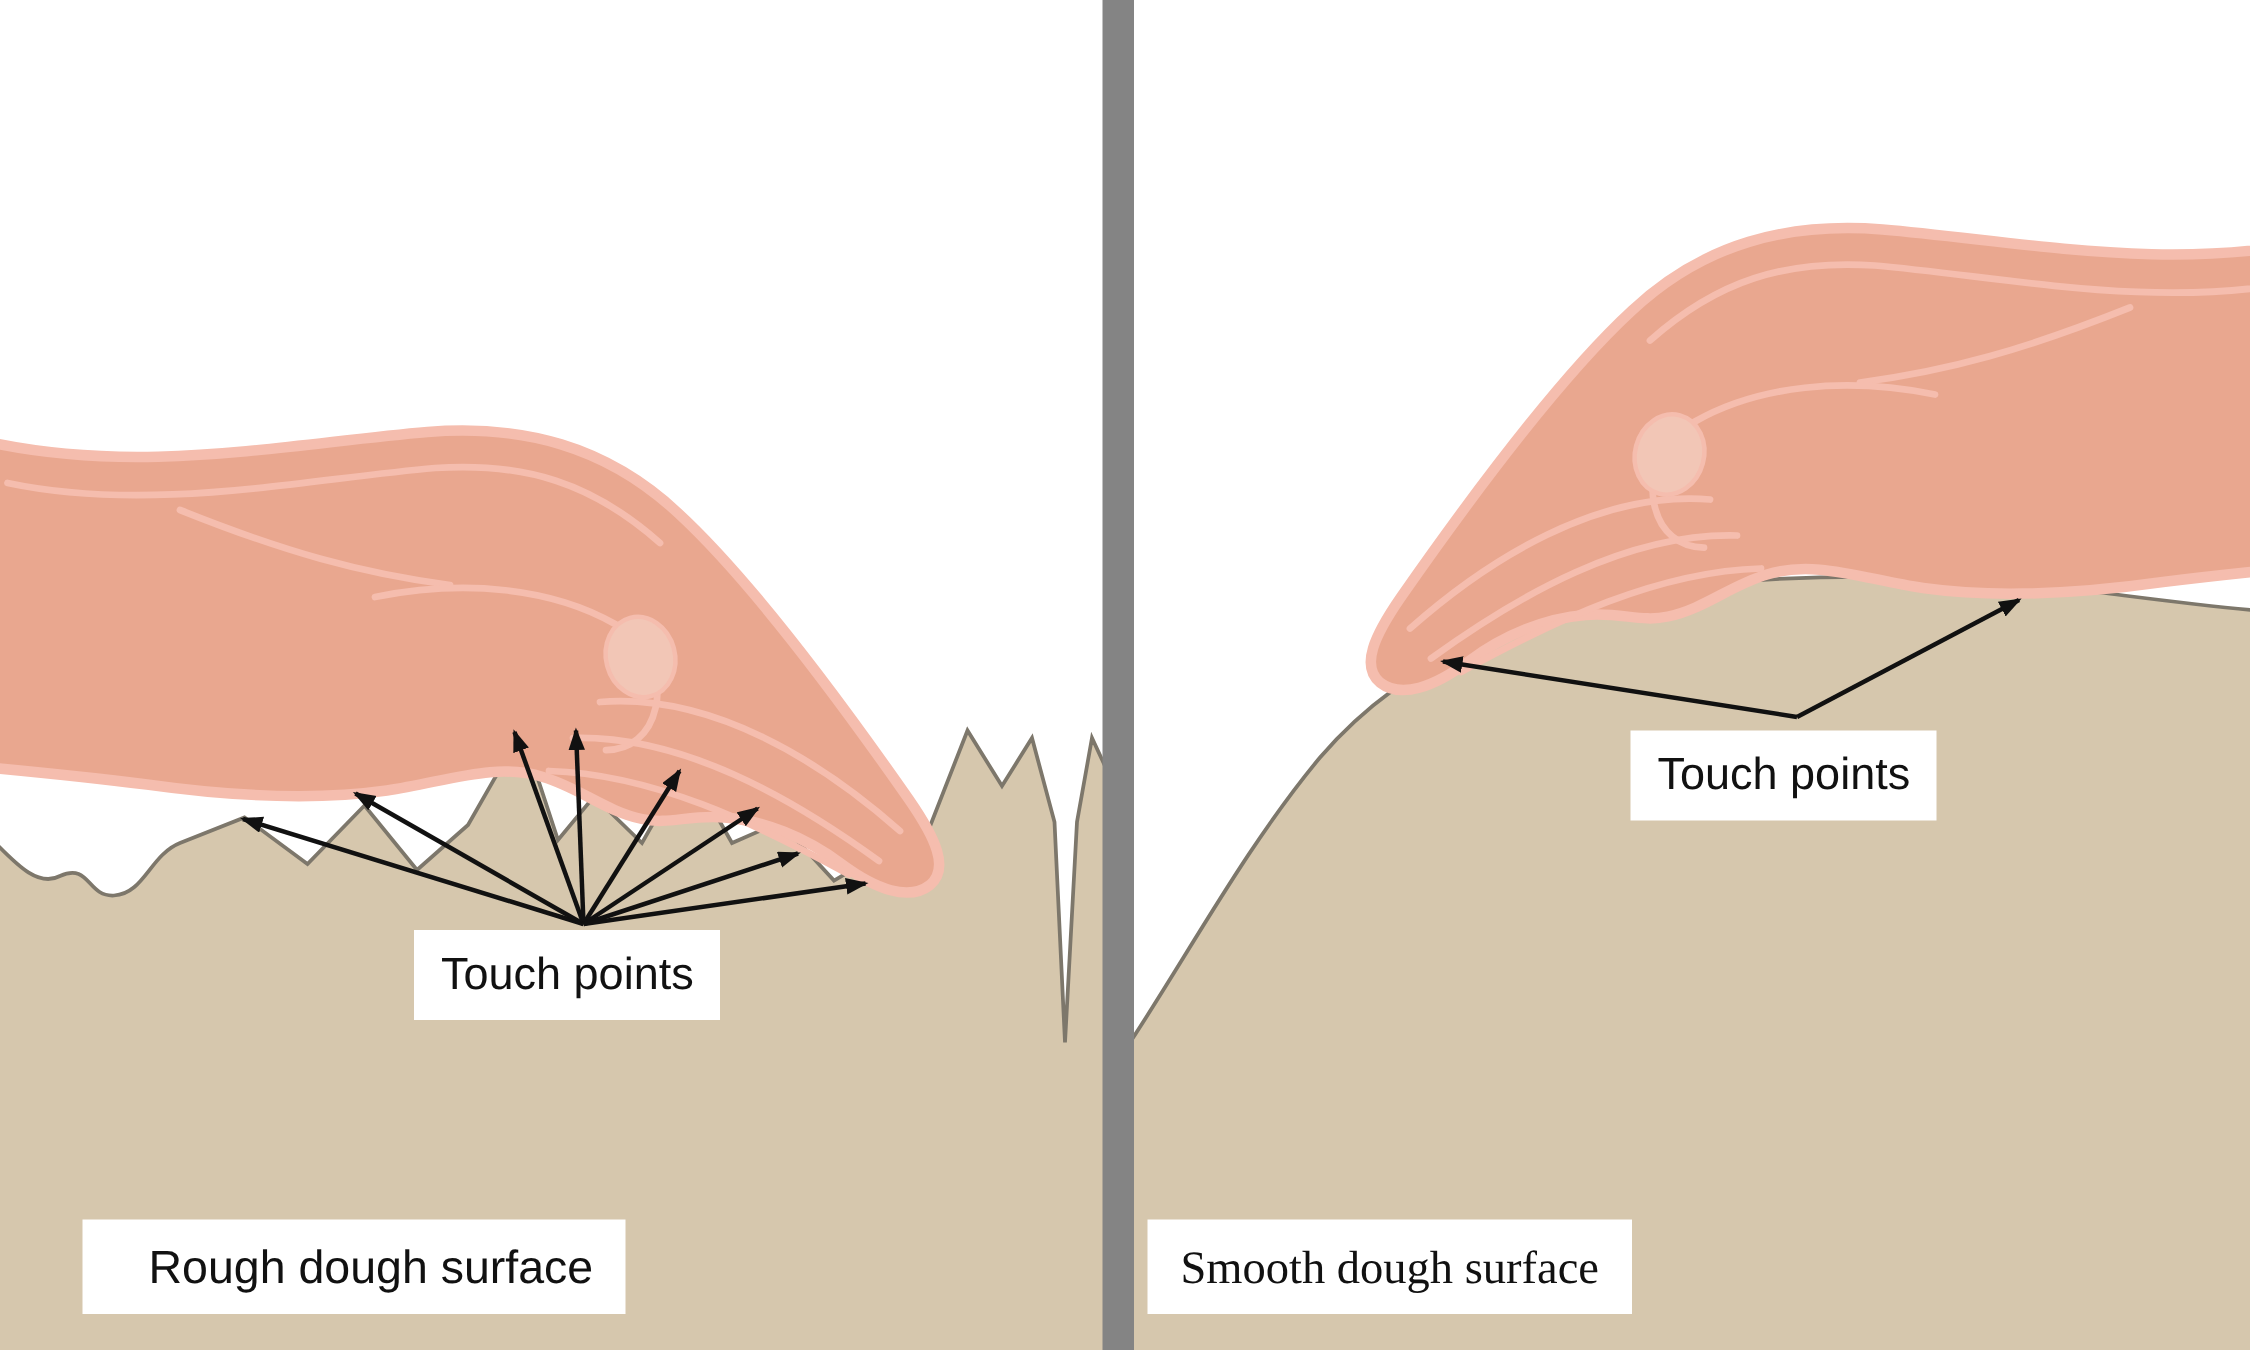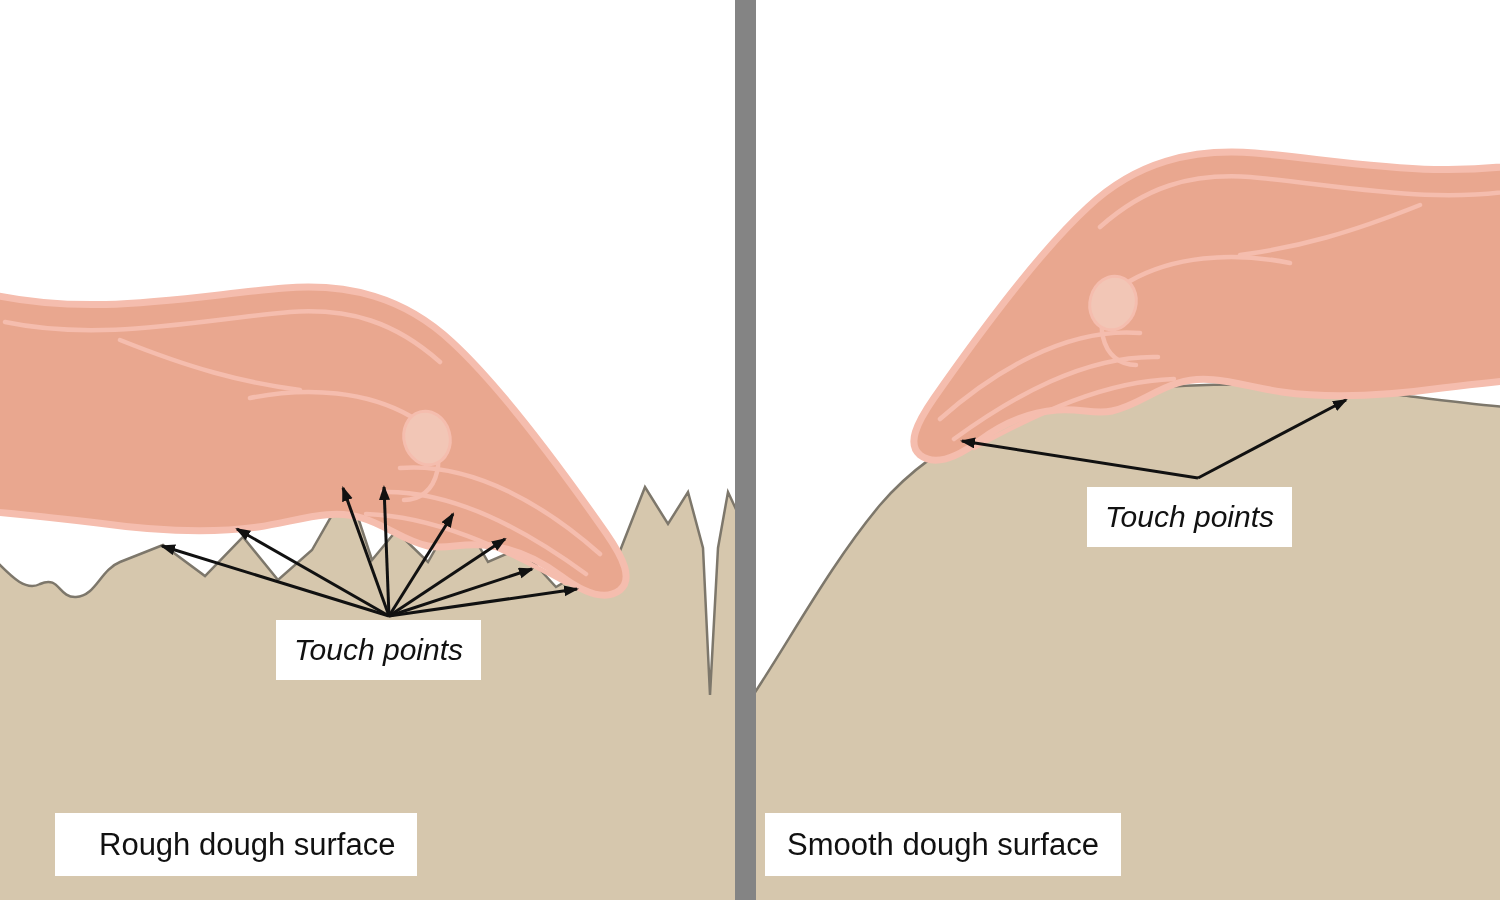--- a/index.html
+++ b/index.html
@@ -7,26 +7,26 @@
     position:relative; width:1500px; height:900px;
     background:#ffffff; overflow:hidden;
     font-family:"Liberation Sans","DejaVu Sans",sans-serif;
   }
   .stage > svg { position:absolute; left:0; top:0; z-index:1; }
   .label {
     position:absolute; z-index:2;
     background:#ffffff; color:#111111;
     white-space:nowrap; line-height:1.2;
   }
-  .touch-label { font-size:30px; padding:12px 18px;font-style:italic; }
+  .touch-label { font-size:30px; padding:12px 18px; }
   .caption-label { font-size:31px; padding:13px 22px; }
   .touch-left   { left:276px;  top:620px; }
   .touch-right  { left:1087px; top:487px; }
   .caption-left { left:55px;   top:813px;padding-left:44px; }
-  .caption-right{ left:765px;  top:813px; }
+  .caption-right{ left:765px;  top:813px;font-family:Liberation Serif, serif; }
 
   .dough       { stroke-width:2.5; }
   .hand-body   { stroke-width:7; stroke-linejoin:round; }
   .hand-detail { fill:none; stroke-width:4.5; stroke-linecap:round; }
   .thumb-nail  { stroke-width:3; }
   .arrow-line  { stroke-width:3; }
 </style>
 </head>
 <body>
 

